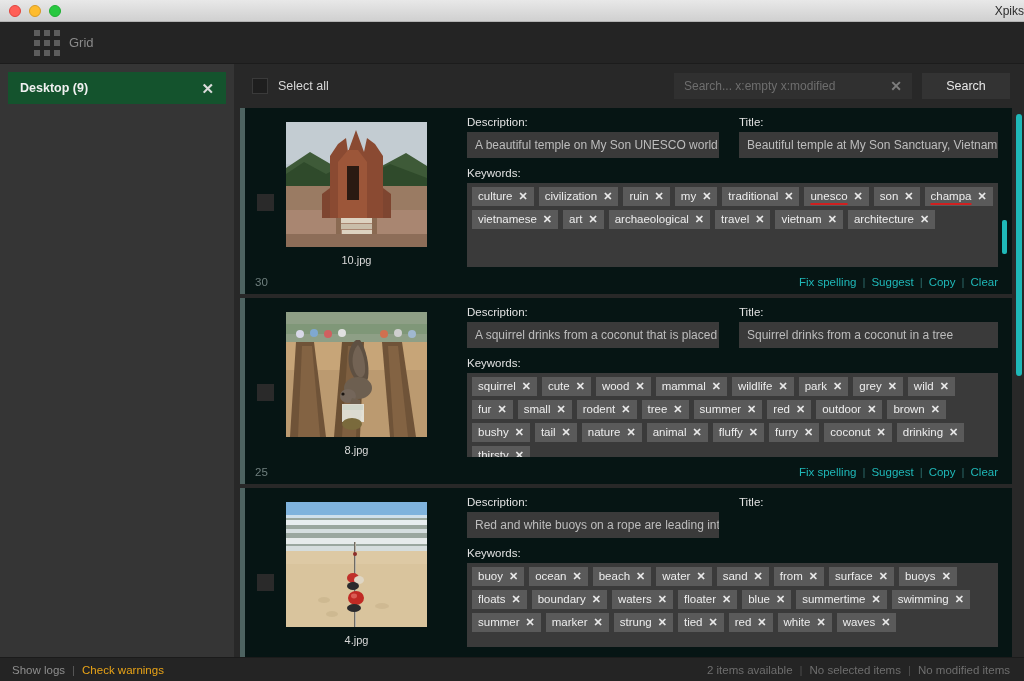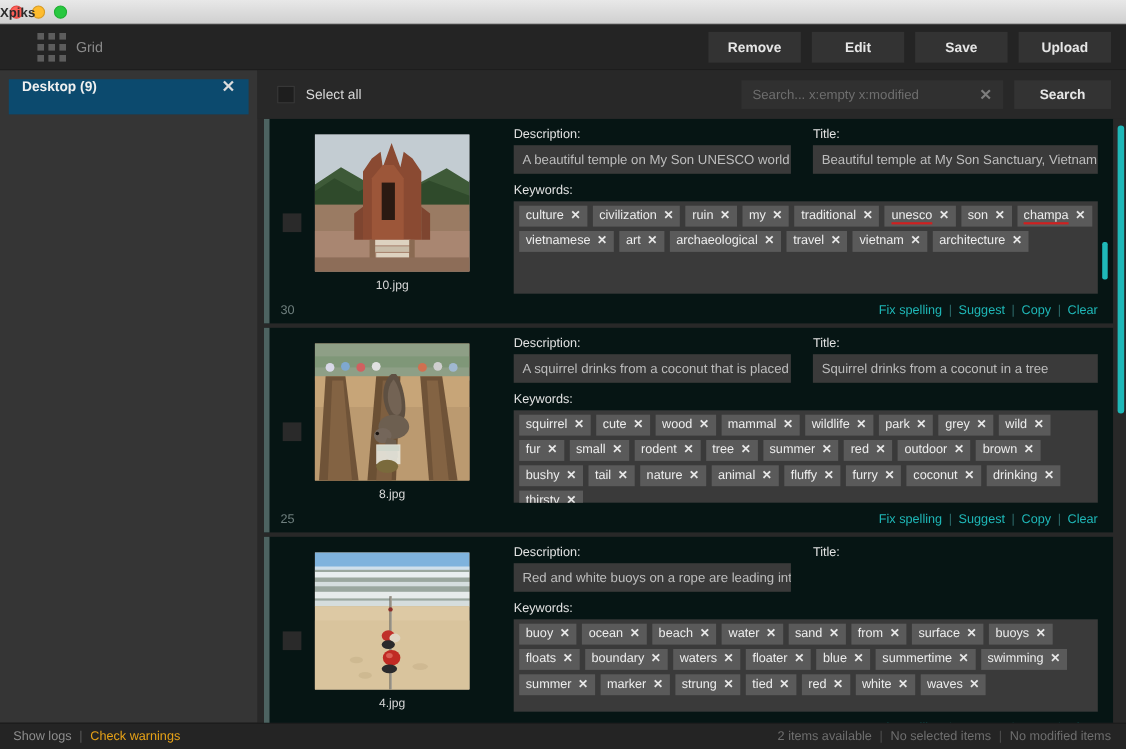--- a/index.html
+++ b/index.html
@@ -23,22 +23,22 @@
     border-bottom: 1px solid #b3b3b3;
     display: flex; align-items: center;
     position: relative;
   }
   .traffic { display: flex; gap: 8px; padding-left: 9px; }
   .dot { width: 12px; height: 12px; border-radius: 50%; }
   .dot.red    { background: #ff5f57; border: 1px solid #e0443e; }
   .dot.yellow { background: #febc2e; border: 1px solid #d89c26; }
   .dot.green  { background: #28c840; border: 1px solid #1faf33; }
   .win-title {
-    position: absolute; left: 0; right: 0; text-align: left;
-    font-size: 12px; color: #2c2c2c; font-weight: 700;
+    position: absolute; left: 0; right: 0; text-align: right;
+    font-size: 12px; color: #2c2c2c; font-weight: 400;
     line-height: 22px; pointer-events: none;
   }
 
   
   .toolbar {
     height: 42px; flex: 0 0 42px;
     background: #242424;
     display: flex; align-items: center;
     border-bottom: 1px solid #1c1c1c;
   }
@@ -69,22 +69,22 @@
 
   
   .body { flex: 1 1 auto; display: flex; min-height: 0; }
 
   .sidebar {
     width: 234px; flex: 0 0 234px;
     background: #353535;
     padding: 8px 8px 0 8px;
   }
   .dir-item {
-    height: 32px; background: #0c4a6e;
-    display: flex; 
+    height: 32px; background: #14532d;
+    display: flex; align-items: center;
     padding: 0 12px; cursor: pointer;
   }
   .dir-name { color: #f0f0f0; font-size: 12.5px; font-weight: bold; }
   .dir-close {
     margin-left: auto; color: #dcdcdc; font-size: 15px;
     font-weight: bold; cursor: pointer; line-height: 1;
   }
 
   .main {
     flex: 1 1 auto; min-width: 0;
@@ -107,21 +107,21 @@
   .selall-label { color: #d8d8d8; font-size: 12.5px; }
   .search-wrap { margin-left: auto; display: flex; align-items: center; gap: 10px; }
   .search-box {
     width: 238px; height: 26px; background: #303030;
     display: flex; align-items: center; padding: 0 6px 0 10px;
   }
   .search-text { color: #6e6e6e; font-size: 12px; flex: 1 1 auto; }
   .search-clear { color: #7d7d7d; font-size: 14px; font-weight: bold; cursor: pointer; padding-right: 4px; }
   .search-btn {
     width: 88px; height: 26px; background: #333333;
-    color: #e6e6e6; font-size: 12.5px; font-weight: bold;
+    color: #e6e6e6; font-size: 12.5px; font-weight: normal;
     display: flex; align-items: center; justify-content: center; cursor: pointer;
   }
 
   
   .listwrap { flex: 1 1 auto; position: relative; min-height: 0; }
   .list {
     position: absolute; inset: 0 12px 0 6px;
     overflow: hidden;
   }
   .card {
@@ -239,26 +239,20 @@
           <i></i>
           <i></i>
           <i></i>
           <i></i>
           <i></i>
           <i></i>
           <i></i>
           <i></i>
       </div>
       <div class="grid-label">Grid</div>
-    </div>
-    <div class="tb-right">
-      <div class="tb-btn">Remove</div>
-      <div class="tb-btn">Edit</div>
-      <div class="tb-btn">Save</div>
-      <div class="tb-btn">Upload</div>
     </div>
   </div>
 
   <div class="body">
 
     <div class="sidebar">
       <div class="dir-item">
         <div class="dir-name">Desktop (9)</div>
         <div class="dir-close">✕</div>
       </div>

